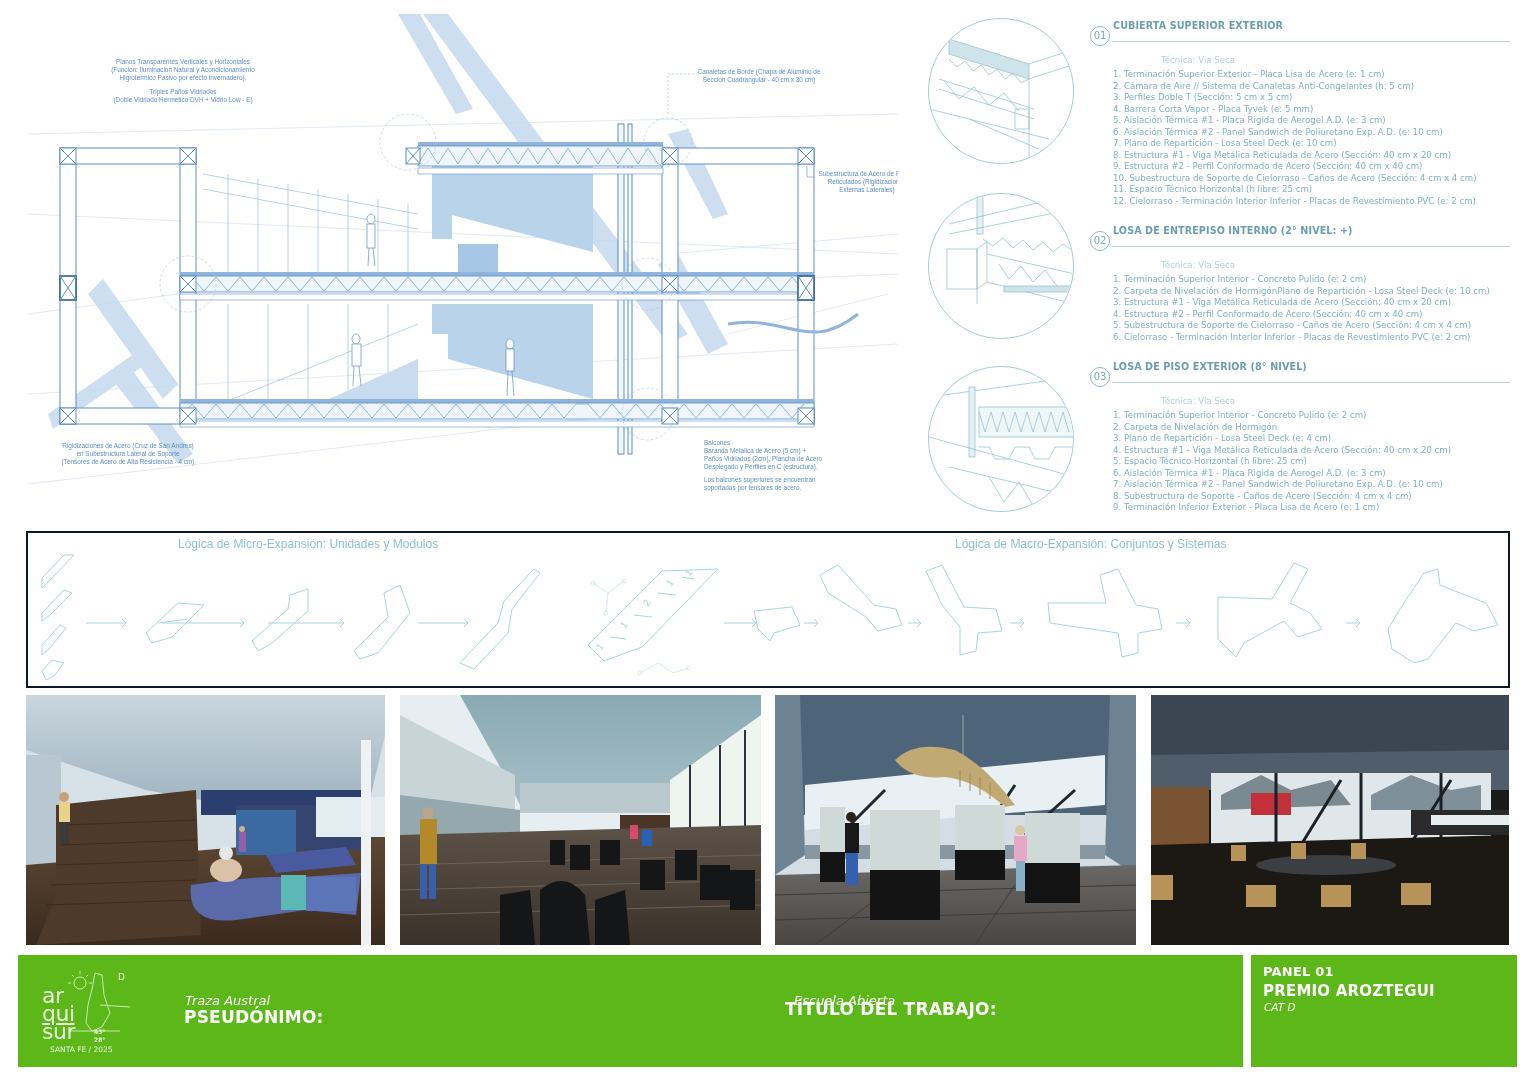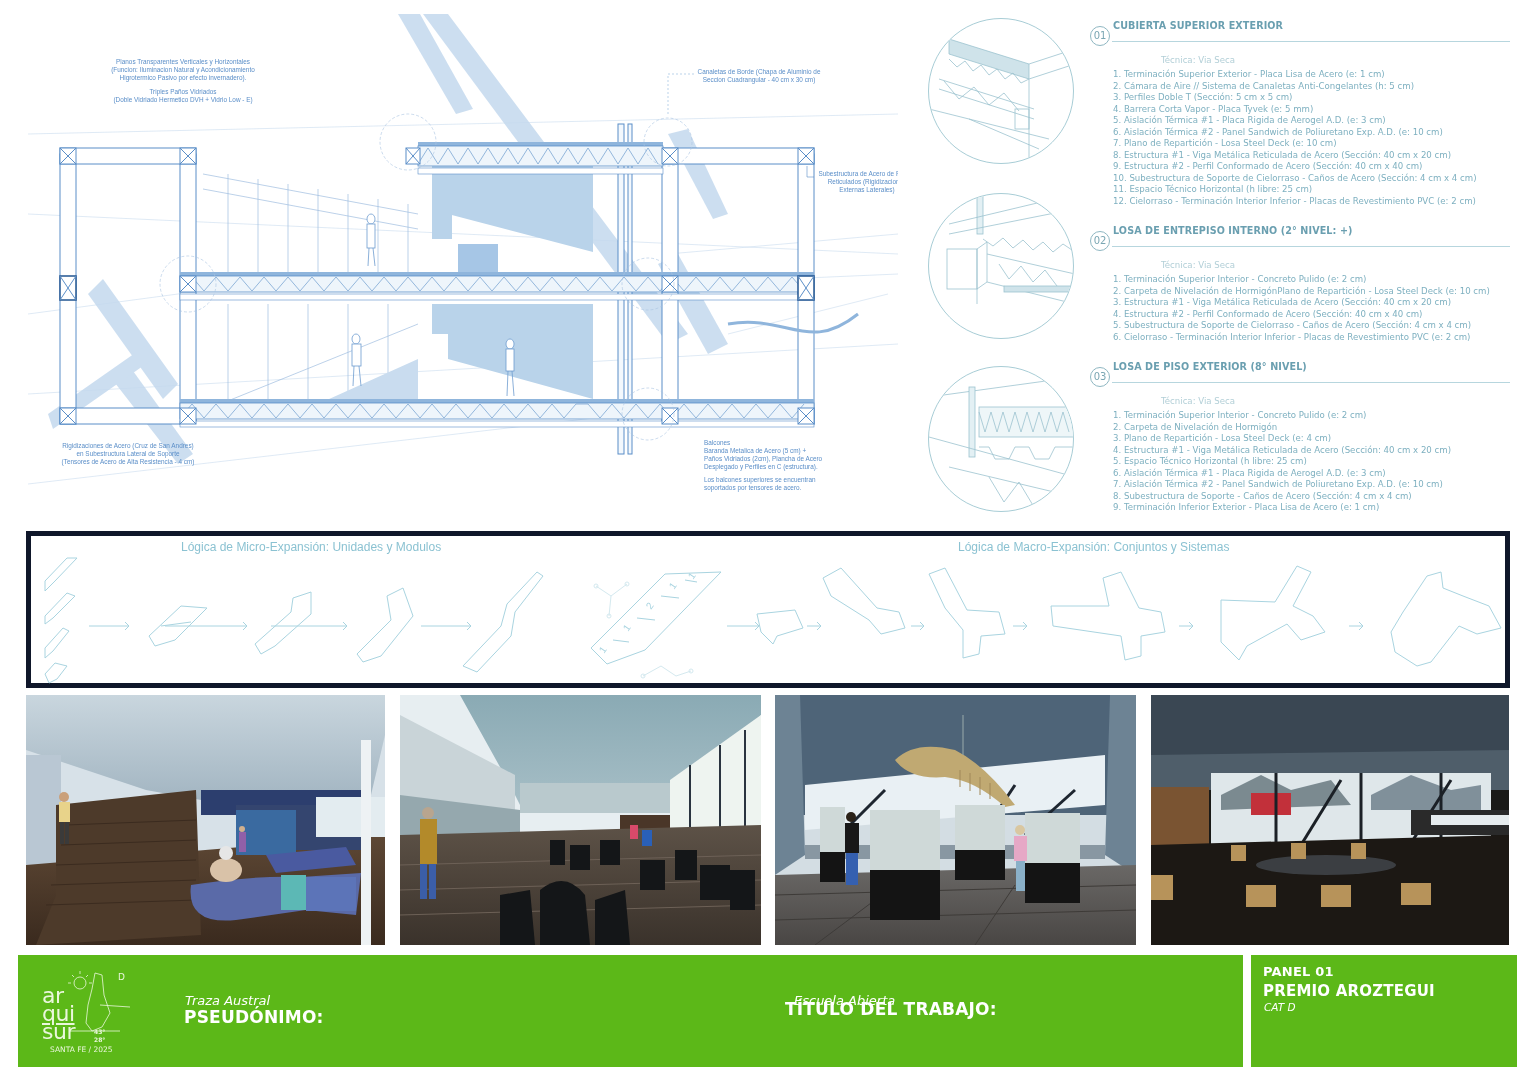--- a/index.html
+++ b/index.html
@@ -19,21 +19,21 @@
   
   .spec { position: absolute; left: 1090px; width: 420px; }
   .spec .num { position: absolute; left: 0; top: 6px; width: 20px; height: 20px; border-radius: 50%; border: 1px solid #8fb7c2; font-size: 10px; line-height: 18px; text-align: center; color: #7aa6b3; font-family: "DejaVu Sans", sans-serif; }
   .spec .title { position: absolute; left: 23px; top: 0; font-size: 9.6px; font-weight: bold; color: #6a9fb0; letter-spacing: 0.1px; font-family: "DejaVu Sans", sans-serif; }
   .spec .rule { position: absolute; left: 22px; right: 0; top: 21px; border-top: 1px solid #b7d6de; }
   .spec .tech { position: absolute; left: 23px; top: 35px; font-size: 8.6px; color: #b2cfd7; font-family: "DejaVu Sans", sans-serif; margin-left: 48px; }
   .spec ol { position: absolute; left: 23px; top: 49px; list-style: none; }
   .spec li { font-size: 8.6px; line-height: 11.55px; color: #7eb0c0; white-space: nowrap; font-family: "DejaVu Sans", sans-serif; }
 
   
-  .expansion { position: absolute; left: 26px; top: 531px; width: 1484px; height: 157px; border: 5px solid #0f172a; }
+  .expansion { position: absolute; left: 26px; top: 531px; width: 1484px; height: 157px; border: 2px solid #0f172a; }
   .expansion .head { position: absolute; top: 4px; font-size: 12px; color: #8bc2d2; font-family: "Liberation Sans", sans-serif; }
   .expansion svg { position: absolute; left: 0; top: 0; }
 
   
   .render { position: absolute; top: 695px; height: 250px; overflow: hidden; }
   .render svg { position: absolute; left: 0; top: 0; }
 
   
   .footer-block { position: absolute; top: 955px; height: 112px; background: #5cb818; color: #fff; }
   .footer-block .label { position: absolute; font-family: "DejaVu Sans", sans-serif; font-weight: bold; font-size: 17px; color: #ffffff; letter-spacing: 0.2px; }

